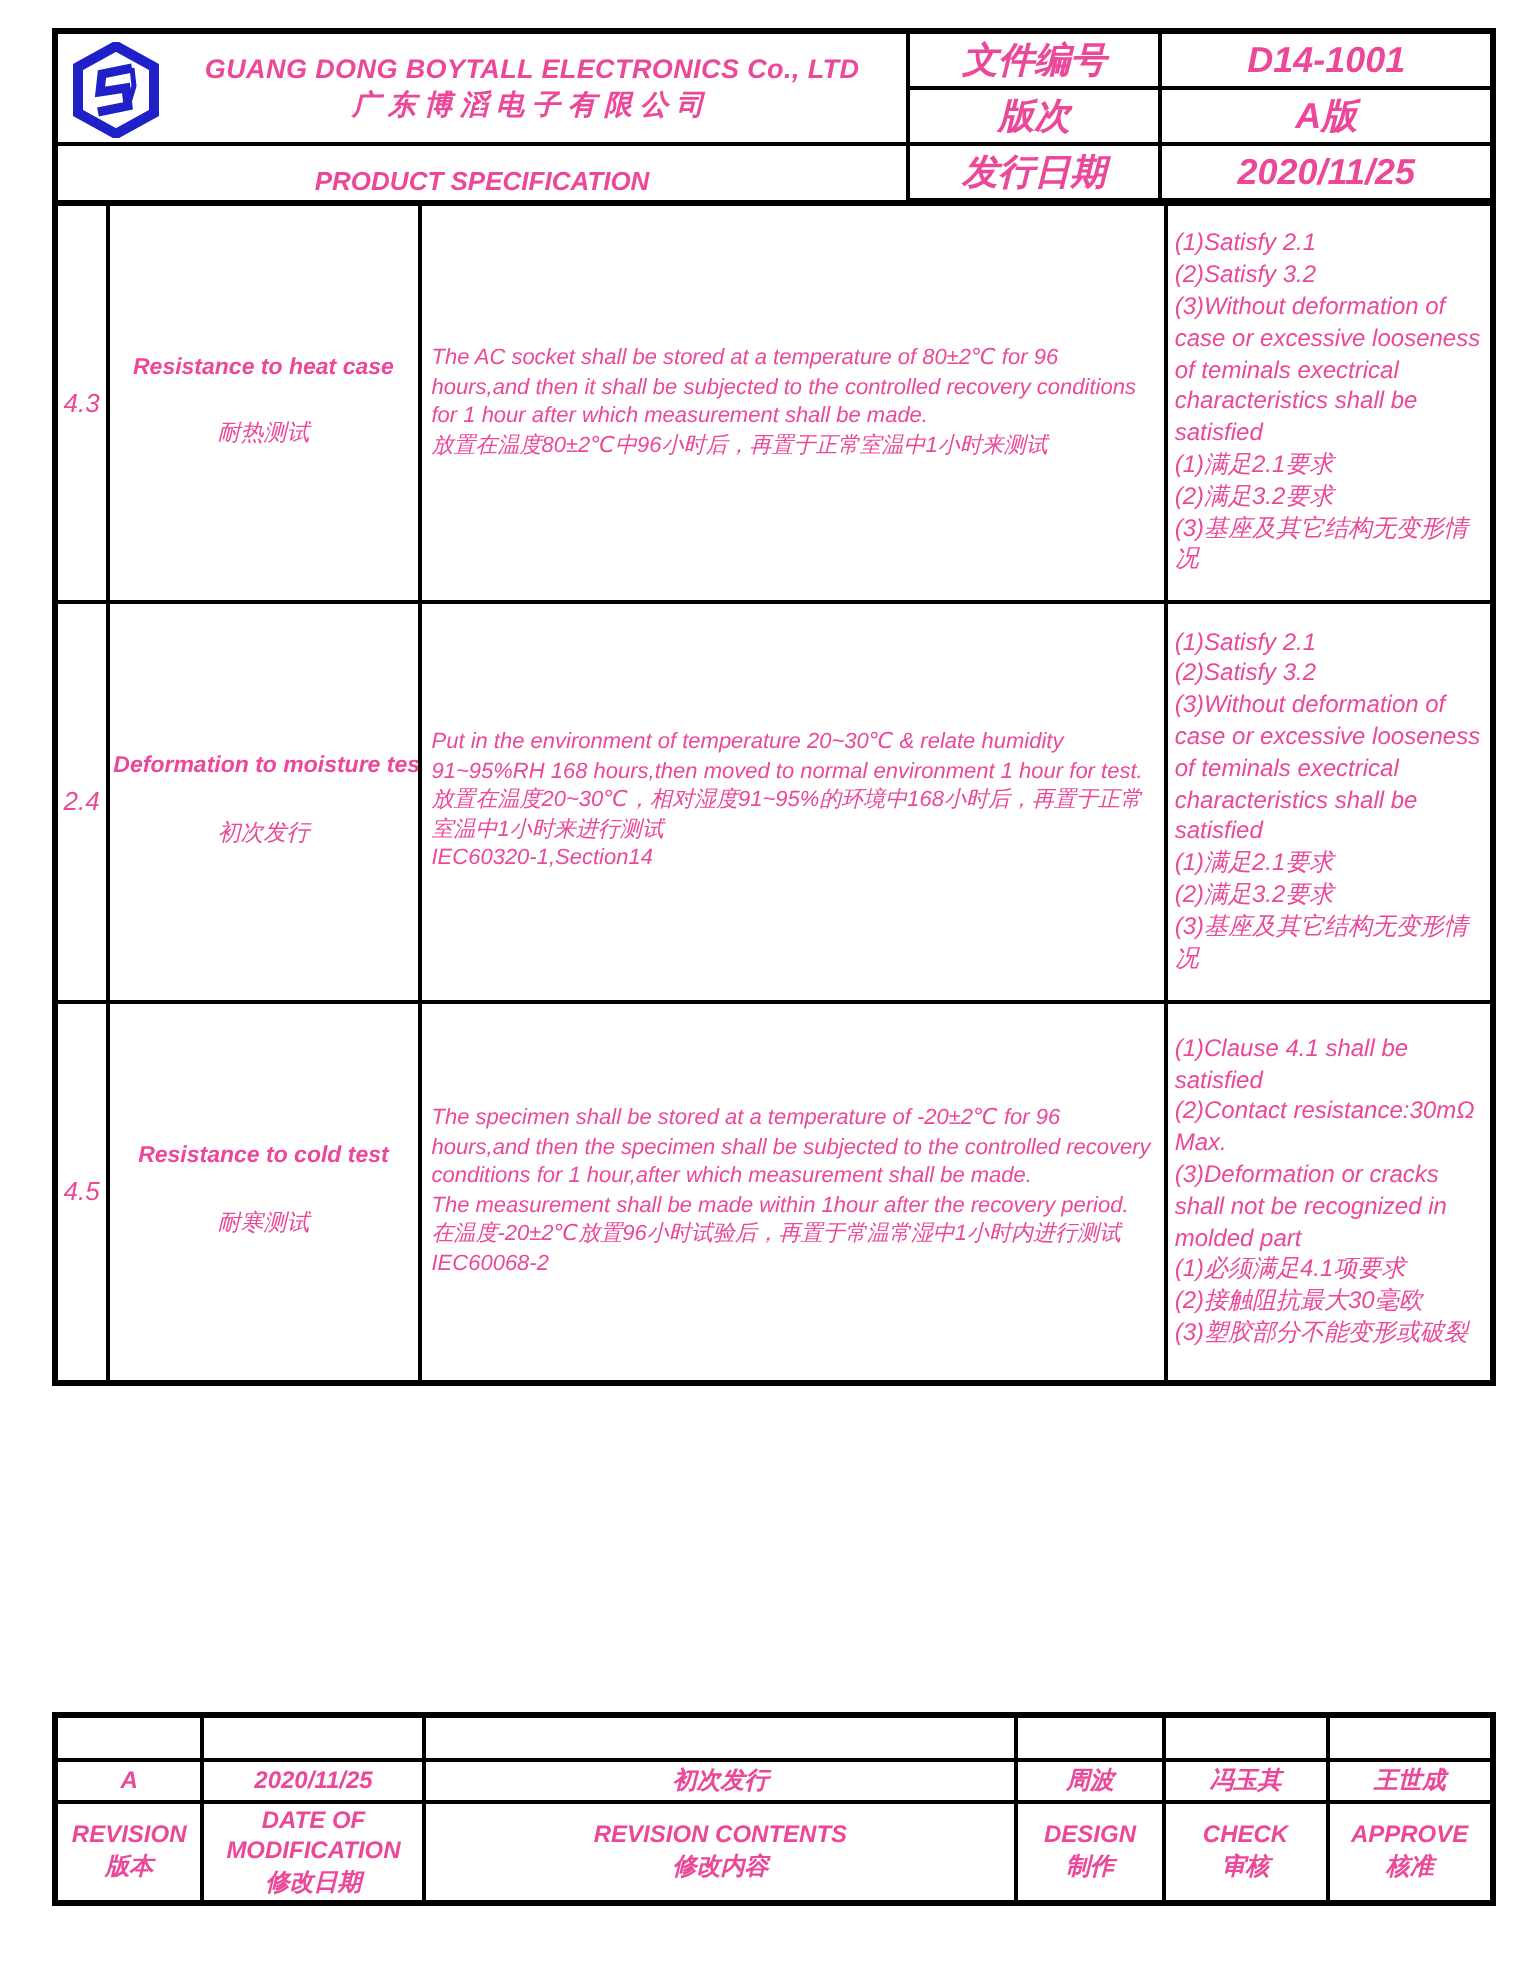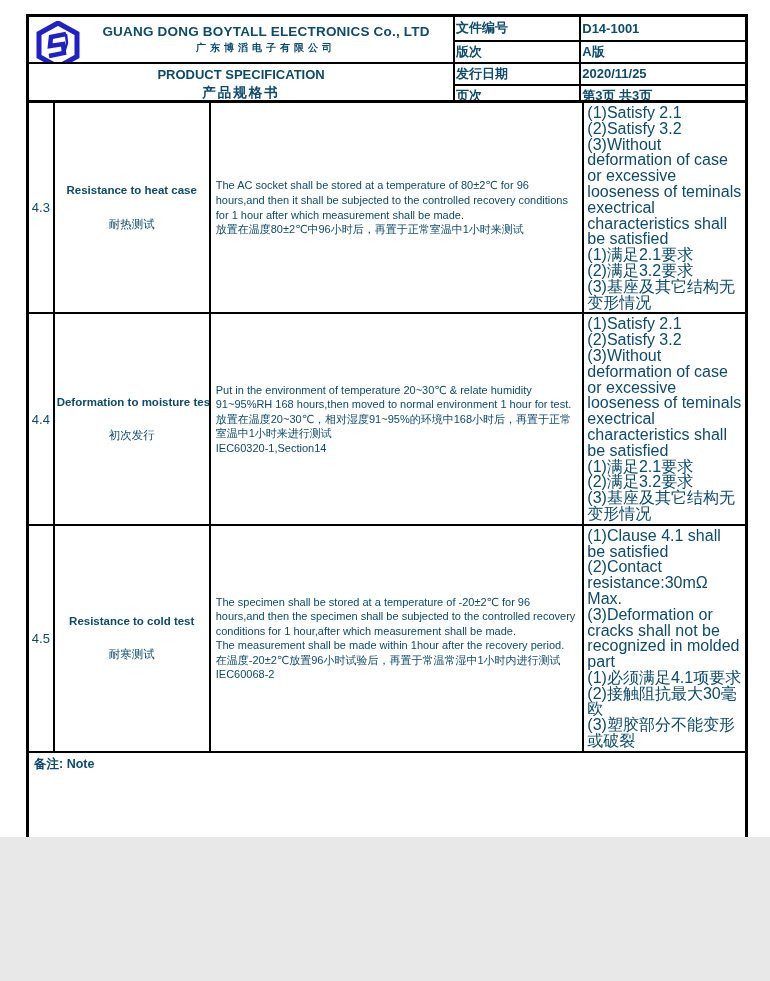--- a/index.html
+++ b/index.html
@@ -1,43 +1,44 @@
 <!DOCTYPE html>
 <html><head>
 <meta charset="utf-8">
 <style>
   html,body{margin:0;padding:0;background:#e8e8e8;}
   .page{
-    position:relative;width:770px;height:837px;background:#ffffff;
-    font-family:"Liberation Sans","DejaVu Sans",sans-serif;color:#0c4a6e;
+    position:relative;width:770px;height:981px;background:#ffffff;
+    font-family:"Liberation Sans","DejaVu Sans",sans-serif;color:#ec4899;
     overflow:hidden;
+    font-style:italic;
   }
   table{border-collapse:collapse;table-layout:fixed;position:absolute;left:26px;background:#fff;}
   td{border:2px solid #000;overflow:hidden;}
   .tbl{border:3px solid #000;}
 
   
   .hdr-tbl{top:14px;width:722px;}
   .company-cell{text-align:center;vertical-align:middle;position:relative;}
   .company-inner{padding-left:50px;}
   .company-en{font-size:13.5px;font-weight:bold;letter-spacing:.2px;}
-  .company-cn{font-size:10px;font-weight:bold;margin-top:2px;letter-spacing:4px;}
+  .company-cn{font-size:14px;font-weight:bold;margin-top:2px;letter-spacing:4px;}
   .doc-title-en{font-size:13px;font-weight:bold;}
   .doc-title-cn{font-size:13.5px;font-weight:bold;margin-top:2px;letter-spacing:2px;}
   .logo-box{position:absolute;left:7px;top:4px;width:44px;height:48px;}
-  .fld{font-size:13px;font-weight:bold;text-align:left;vertical-align:middle;}
+  .fld{font-size:18px;font-weight:bold;text-align:center;vertical-align:middle;}
 
   
   .main-tbl{top:100px;width:722px;}
   .no-cell{font-size:13px;text-align:center;vertical-align:middle;}
   .name-cell{text-align:center;vertical-align:middle;font-size:11.5px;line-height:1.35;padding:0 2px;}
   .name-en{font-weight:bold;white-space:nowrap;}
   .name-cn{margin-top:18px;}
   .desc-cell{font-size:11px;line-height:14.6px;vertical-align:middle;padding:2px 5px;white-space:pre-line;}
-  .crit-cell{font-size:16px;line-height:15.8px;vertical-align:middle;padding:2px 3px;white-space:pre-line;}
+  .crit-cell{font-size:12px;line-height:15.8px;vertical-align:middle;padding:2px 3px;white-space:pre-line;}
   .note-cell{vertical-align:top;font-size:12.5px;font-weight:bold;padding:3px 5px;}
 
   
   .rev-tbl{top:856px;width:722px;}
   .rev-tbl td{text-align:center;vertical-align:middle;font-weight:bold;font-size:12px;}
   .rev-head{font-size:12px;line-height:1.3;white-space:pre-line;}
   .rev-entry{font-size:12.5px;}
 </style>
 </head>
 <body>
@@ -106,21 +107,21 @@
 放置在温度80±2℃中96小时后，再置于正常室温中1小时来测试</td>
       <td class="crit-cell">(1)Satisfy 2.1
 (2)Satisfy 3.2
 (3)Without deformation of case or excessive looseness of teminals exectrical characteristics shall be satisfied
 (1)满足2.1要求
 (2)满足3.2要求
 (3)基座及其它结构无变形情况</td>
     </tr>
 
     <tr style="height:200px">
-      <td class="no-cell">4.4</td>
+      <td class="no-cell">2.4</td>
       <td class="name-cell">
         <div class="name-en">Deformation to moisture test</div>
         <div class="name-cn">初次发行</div>
       </td>
       <td class="desc-cell">Put in the environment of temperature 20~30℃ &amp; relate humidity 91~95%RH 168 hours,then moved to normal environment 1 hour for test.
 放置在温度20~30℃，相对湿度91~95%的环境中168小时后，再置于正常室温中1小时来进行测试
 IEC60320-1,Section14</td>
       <td class="crit-cell">(1)Satisfy 2.1
 (2)Satisfy 3.2
 (3)Without deformation of case or excessive looseness of teminals exectrical characteristics shall be satisfied
@@ -140,23 +141,20 @@
 在温度-20±2℃放置96小时试验后，再置于常温常湿中1小时内进行测试
 IEC60068-2</td>
       <td class="crit-cell">(1)Clause 4.1 shall be satisfied
 (2)Contact resistance:30mΩ Max.
 (3)Deformation or cracks shall not be recognized in molded part
 (1)必须满足4.1项要求
 (2)接触阻抗最大30毫欧
 (3)塑胶部分不能变形或破裂</td>
     </tr>
 
-    <tr style="height:144px">
-      <td colspan="4" class="note-cell">备注: Note</td>
-    </tr>
   </tbody>
     </table>
 
   <table class="tbl rev-tbl">
     <colgroup>
       <col style="width:73px">
         <col style="width:110px">
         <col style="width:293px">
       <col style="width:73px">
         <col style="width:81px">
@@ -175,16 +173,31 @@
 
     <tr style="height:21px">
       <td class="rev-entry">A</td>
       <td class="rev-entry">2020/11/25</td>
       <td class="rev-entry">初次发行</td>
       <td class="rev-entry">周波</td>
       <td class="rev-entry">冯玉其</td>
       <td class="rev-entry">王世成</td>
     </tr>
 
+    <tr style="height:50px">
+      <td class="rev-head">REVISION
+版本</td>
+      <td class="rev-head">DATE OF
+MODIFICATION
+修改日期</td>
+      <td class="rev-head">REVISION CONTENTS
+修改内容</td>
+      <td class="rev-head">DESIGN
+制作</td>
+      <td class="rev-head">CHECK
+审核</td>
+      <td class="rev-head">APPROVE
+核准</td>
+    </tr>
   </tbody>
     </table>
 
 </div>
 
 </body></html>

